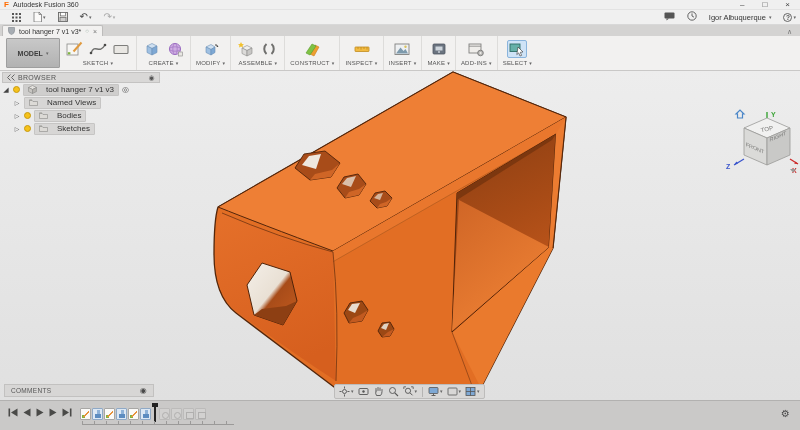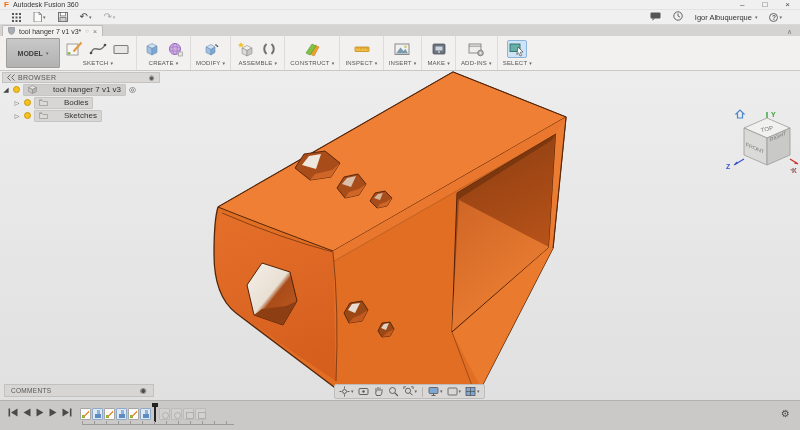--- a/index.html
+++ b/index.html
@@ -12,21 +12,21 @@
             display:flex;align-items:center;font-size:7px;color:#333;border-bottom:1px solid #e3e3e3;}
   .fusion-logo{color:#ff6b00;font-weight:bold;font-size:8px;margin:0 4px 0 4px;line-height:8px;}
   .win-controls{margin-left:auto;display:flex;gap:18px;padding-right:10px;color:#444;font-size:8px;line-height:8px;}
   .win-controls span{cursor:default;}
   
   .qat{position:absolute;left:0;top:10px;width:800px;height:15px;background:#f0f0f0;
        display:flex;align-items:center;border-bottom:1px solid #d8d8d8;font-size:8px;color:#444;}
   .qat-ic{display:inline-flex;align-items:center;margin-left:12px;gap:1px;}
   .caret{font-size:5px;color:#666;line-height:5px;}
   .caret.dim{color:#aaa;}
-  .qat-right{margin-left:auto;display:flex;align-items:center;gap:12px;padding-right:18px;}
+  .qat-right{margin-left:auto;display:flex;align-items:center;gap:12px;padding-right:4px;}
   .user-name{font-size:7.5px;color:#333;display:flex;align-items:center;gap:3px;}
   .help-circ{width:9px;height:9px;border-radius:50%;border:1px solid #666;display:inline-flex;
              align-items:center;justify-content:center;font-size:6.5px;color:#555;font-weight:bold;}
   .glyph-undo{font-size:10px;color:#444;line-height:10px;}
   .glyph-redo{font-size:10px;color:#aaa;line-height:10px;}
   
   .tabbar{position:absolute;left:0;top:25px;width:800px;height:11px;background:#d4d3d2;
           display:flex;align-items:flex-end;}
   .doc-tab{height:11px;margin-left:2px;background:#f2f1f0;border:1px solid #bdbcbb;border-bottom:none;
            border-radius:2px 2px 0 0;display:flex;align-items:center;padding:0 5px;gap:4px;font-size:7px;color:#333;}
@@ -51,21 +51,21 @@
           background:linear-gradient(#ededed,#e0e0e0);}
   .model-svg{position:absolute;left:0;top:0;}
   
   .browser{position:absolute;left:2px;top:72px;width:158px;font-size:8px;color:#333;}
   .browser-head{height:11px;background:#d9d8d7;border:1px solid #c4c3c2;display:flex;align-items:center;
                 padding:0 4px;font-size:7px;color:#555;letter-spacing:.3px;}
   .browser-head .dots{margin-left:auto;color:#555;font-size:7px;}
   .trow{display:flex;align-items:center;height:13px;gap:3px;}
   .trow .arr{width:8px;text-align:center;color:#555;font-size:6px;flex:0 0 8px;}
   .trow .arr.root{font-size:7px;color:#444;}
-  .chip{display:flex;align-items:center;gap:16px;background:#d7d6d5;border:1px solid #c6c5c4;
+  .chip{display:flex;align-items:center;gap:9px;background:#d7d6d5;border:1px solid #c6c5c4;
         padding:0 4px;height:12px;border-radius:1px;}
   .chip.rootchip{background:#cfcecd;}
   .bulb{width:7px;height:7px;border-radius:50%;background:#f6c21b;border:1px solid #c79a10;flex:0 0 7px;}
   .bulb.off{background:#ececea;border-color:#b5b5b2;}
   .target{color:#555;font-size:8px;line-height:8px;}
   .indent{width:8px;flex:0 0 8px;}
   
   .comments{position:absolute;left:4px;top:384px;width:150px;height:13px;background:#d7d6d5;
             border:1px solid #c2c1c0;display:flex;align-items:center;padding:0 6px;font-size:6.5px;
             color:#555;letter-spacing:.3px;}
@@ -562,20 +562,30 @@
         <svg width="9" height="9" viewBox="0 0 9 9">
             <polygon points="4.5,0.5 8.5,2.5 4.5,4.5 0.5,2.5" fill="#e3e1dd" stroke="#8a8a88" stroke-width="0.6"></polygon>
             <polygon points="0.5,2.5 4.5,4.5 4.5,8.5 0.5,6.5" fill="#c8c6c2" stroke="#8a8a88" stroke-width="0.6"></polygon>
             <polygon points="4.5,4.5 8.5,2.5 8.5,6.5 4.5,8.5" fill="#b5b3af" stroke="#8a8a88" stroke-width="0.6"></polygon>
           </svg>
         <span>tool hanger 7 v1 v3</span>
       </span>
       <span class="target">◎</span>
     </div>
 
+    <div class="trow">
+      <span class="indent"></span>
+      <span class="arr">▷</span>
+      <span class="chip">
+        <svg width="9" height="7" viewBox="0 0 9 7">
+            <path d="M0.5,1.5 L3,1.5 L4,2.5 L8.5,2.5 L8.5,6.5 L0.5,6.5 Z M0.5,1.5 L0.5,0.8 L2.6,0.8 L3.4,1.5" fill="#dcdad6" stroke="#8a8a88" stroke-width="0.6"></path>
+          </svg>
+        <span>Named Views</span>
+      </span>
+    </div>
 
 
 
     <div class="trow">
       <span class="indent"></span>
       <span class="arr">▷</span>
       <span class="bulb"></span>
       <span class="chip">
         <svg width="9" height="7" viewBox="0 0 9 7">
             <path d="M0.5,1.5 L3,1.5 L4,2.5 L8.5,2.5 L8.5,6.5 L0.5,6.5 Z M0.5,1.5 L0.5,0.8 L2.6,0.8 L3.4,1.5" fill="#dcdad6" stroke="#8a8a88" stroke-width="0.6"></path>

